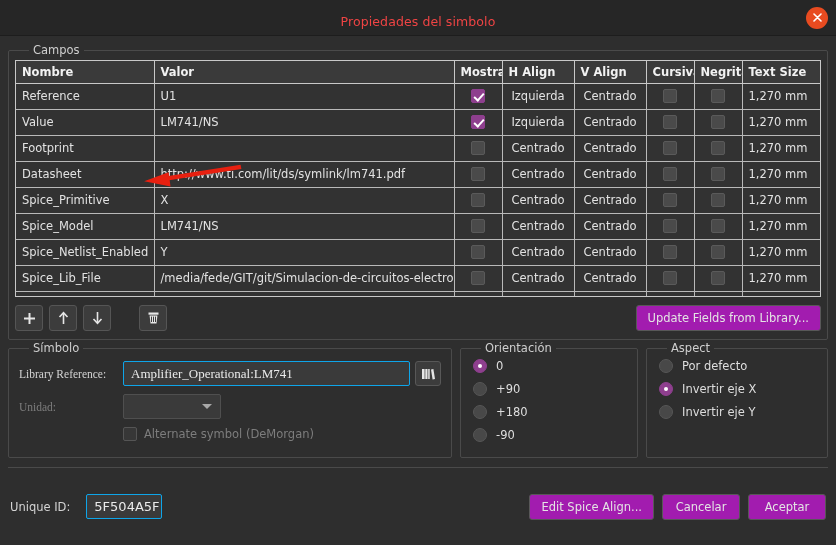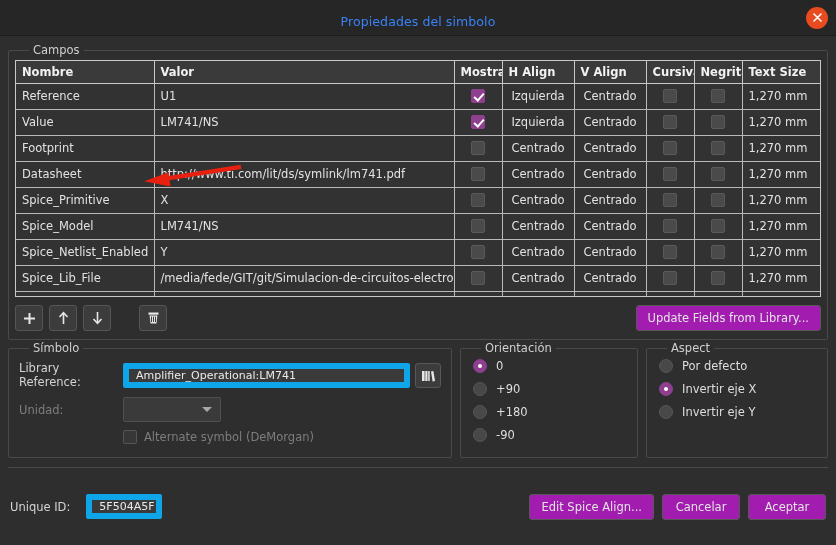--- a/index.html
+++ b/index.html
@@ -28,21 +28,21 @@
     height: 36px;
     background: #262626;
     border-bottom: 1px solid #1d1d1d;
     display: flex;
     align-items: center;
     justify-content: center;
     flex: 0 0 36px;
   }
   .titlebar-text {
     font-size: 12.5px;
-    color: #3b82f6;
+    color: #ef4444;
     letter-spacing: .1px;
     margin-top: 7px;
   }
   .close-btn {
     position: absolute;
     right: 8px; top: 50%;
     transform: translateY(-50%);
     width: 22px; height: 22px;
     border-radius: 50%;
     background: #e84b20;
@@ -209,36 +209,37 @@
     flex: 0 0 108px;
   }
   #simbolo-group { flex: 0 0 444px; padding: 12px 10px 8px 10px; }
   #orientacion-group { flex: 0 0 178px; padding: 10px 10px 6px 12px; }
   #aspect-group { flex: 1 1 auto; padding: 10px 10px 6px 12px; }
 
   .field-row {
     display: flex;
     align-items: center;
     margin-bottom: 8px;
+    font-family: Liberation Serif, serif;
   }
   .field-label {
     font-size: 11.5px;
     color: #d4d4d4;
     width: 104px;
     flex: 0 0 104px;
   }
   .field-label.dim { color: #7d7d7d; }
 
   .textinput {
     background: #3a3a3a;
-    border: 6px solid #0ea5e9;
+    border: 1px solid #0ea5e9;
     border-radius: 2px;
     height: 25px;
     color: #eaeaea;
-    font-size: 11px;
+    font-size: 13px;
     padding: 0 7px;
     display: flex;
     align-items: center;
     overflow: hidden;
     white-space: nowrap;
   }
   #libref-input { flex: 1 1 auto; }
   .lib-btn {
     width: 26px; height: 25px;
     margin-left: 5px;

